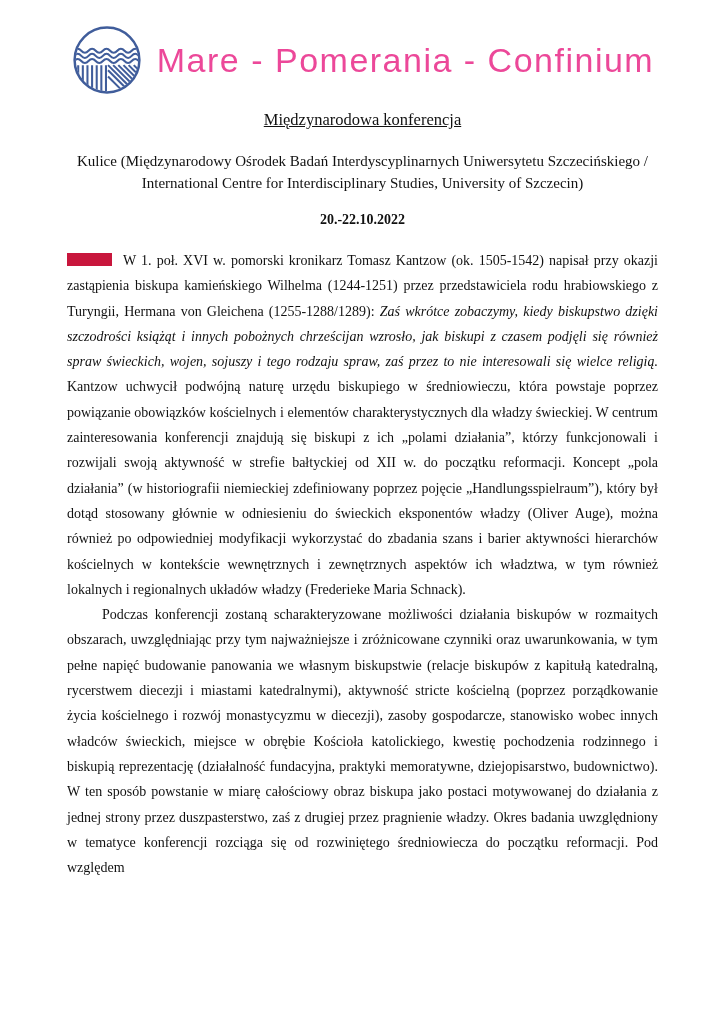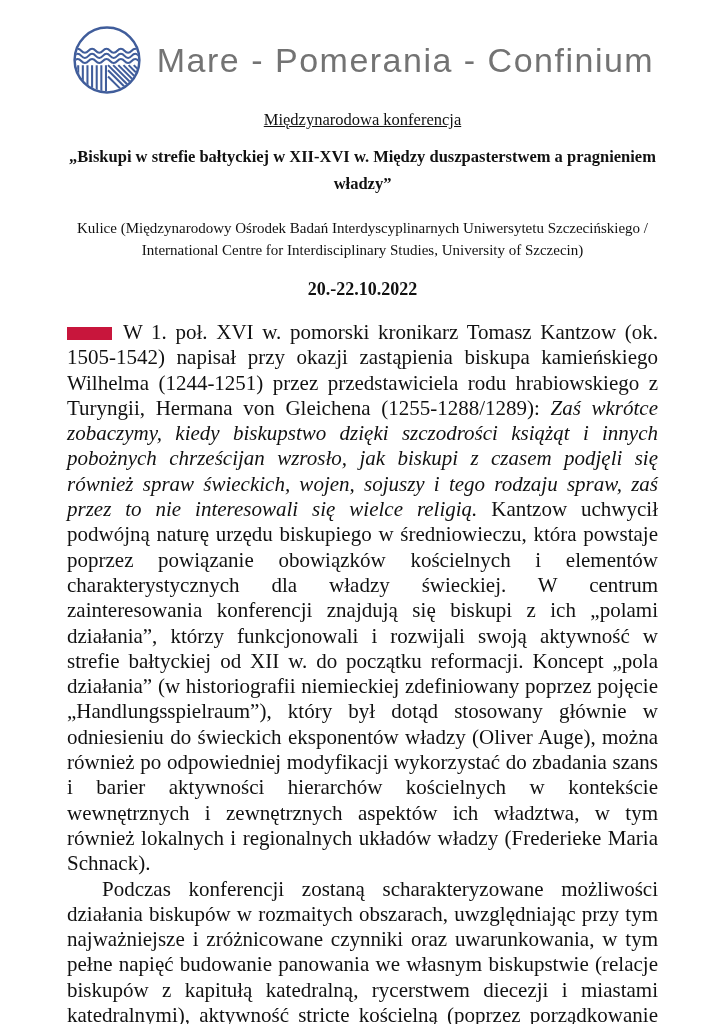--- a/index.html
+++ b/index.html
@@ -16,41 +16,41 @@
   }
   
   .logo-row{
     display:flex;align-items:center;justify-content:center;
     gap:14px;margin-bottom:14px;
   }
   .logo-icon{flex:0 0 auto;}
   .logo-text{
     font-family:"Liberation Sans", sans-serif;
     font-size:34px;font-weight:400;letter-spacing:1.5px;
-    color:#737373;white-space:nowrap;
+    color:#ec4899;white-space:nowrap;
   }
   
   .subtitle{
     text-align:center;font-size:16.5px;margin:14px 0 0 0;text-decoration:underline;
   }
   .doc-title{
     text-align:center;font-size:16.5px;font-weight:bold;
     line-height:27px;margin:13px auto 0 auto;max-width:600px;
   }
   .venue{
     text-align:center;font-size:15px;line-height:22px;
     margin:20px auto 0 auto;max-width:600px;
   }
   .dates{
-    text-align:center;font-size:18px;font-weight:bold;margin-top:18px;
+    text-align:center;font-size:14px;font-weight:bold;margin-top:18px;
   }
   
   .body-text{margin-top:20px;}
   .body-text p{
-    margin:0;font-size:21px;line-height:25.3px;text-align:justify;
+    margin:0;font-size:14px;line-height:25.3px;text-align:justify;
   }
   .body-text p.indent{text-indent:35px;}
   .red-bar{
     display:inline-block;width:45px;height:13px;
     background:#c8163c;margin-right:11px;
     transform:translateY(1px);
   }
   .quote-italic{font-style:italic;}
 </style>
 </head>
@@ -93,21 +93,20 @@
             <line x1="61" y1="40" x2="83" y2="62"></line>
           <line x1="36" y1="45" x2="55" y2="64"></line>
             <line x1="36" y1="51" x2="50" y2="65"></line>
         </g>
       </g>
     </svg>
     <div class="logo-text">Mare - Pomerania - Confinium</div>
   </header>
 
   <div class="subtitle">Międzynarodowa konferencja</div>
-  <h1 class="doc-title">„Biskupi w strefie bałtyckiej w XII-XVI w. Między duszpasterstwem a pragnieniem władzy”</h1>
   <div class="venue">Kulice (Międzynarodowy Ośrodek Badań Interdyscyplinarnych Uniwersytetu Szczecińskiego / International Centre for Interdisciplinary Studies, University of Szczecin)</div>
   <div class="dates">20.-22.10.2022</div>
 
   <main class="body-text">
     <p><span class="red-bar"></span><span>W 1. poł. XVI w. pomorski kronikarz Tomasz Kantzow (ok. 1505-1542) napisał przy okazji zastąpienia biskupa kamieńskiego Wilhelma (1244-1251) przez przedstawiciela rodu hrabiowskiego z Turyngii, Hermana von Gleichena (1255-1288/1289): </span><span class="quote-italic">Zaś wkrótce zobaczymy, kiedy biskupstwo dzięki szczodrości książąt i innych pobożnych chrześcijan wzrosło, jak biskupi z czasem podjęli się również spraw świeckich, wojen, sojuszy i tego rodzaju spraw, zaś przez to nie interesowali się wielce religią.</span><span> Kantzow uchwycił podwójną naturę urzędu biskupiego w średniowieczu, która powstaje poprzez powiązanie obowiązków kościelnych i elementów charakterystycznych dla władzy świeckiej. W centrum zainteresowania konferencji znajdują się biskupi z ich „polami działania”, którzy funkcjonowali i rozwijali swoją aktywność w strefie bałtyckiej od XII w. do początku reformacji. Koncept „pola działania” (w historiografii niemieckiej zdefiniowany poprzez pojęcie „Handlungsspielraum”), który był dotąd stosowany głównie w odniesieniu do świeckich eksponentów władzy (Oliver Auge), można również po odpowiedniej modyfikacji wykorzystać do zbadania szans i barier aktywności hierarchów kościelnych w kontekście wewnętrznych i zewnętrznych aspektów ich władztwa, w tym również lokalnych i regionalnych układów władzy (Frederieke Maria Schnack).</span></p>
     <p class="indent">Podczas konferencji zostaną scharakteryzowane możliwości działania biskupów w rozmaitych obszarach, uwzględniając przy tym najważniejsze i zróżnicowane czynniki oraz uwarunkowania, w tym pełne napięć budowanie panowania we własnym biskupstwie (relacje biskupów z kapitułą katedralną, rycerstwem diecezji i miastami katedralnymi), aktywność stricte kościelną (poprzez porządkowanie życia kościelnego i rozwój monastycyzmu w diecezji), zasoby gospodarcze, stanowisko wobec innych władców świeckich, miejsce w obrębie Kościoła katolickiego, kwestię pochodzenia rodzinnego i biskupią reprezentację (działalność fundacyjna, praktyki memoratywne, dziejopisarstwo, budownictwo). W ten sposób powstanie w miarę całościowy obraz biskupa jako postaci motywowanej do działania z jednej strony przez duszpasterstwo, zaś z drugiej przez pragnienie władzy. Okres badania uwzględniony w tematyce konferencji rozciąga się od rozwiniętego średniowiecza do początku reformacji. Pod względem</p>
   </main>
 
 </div>
 

